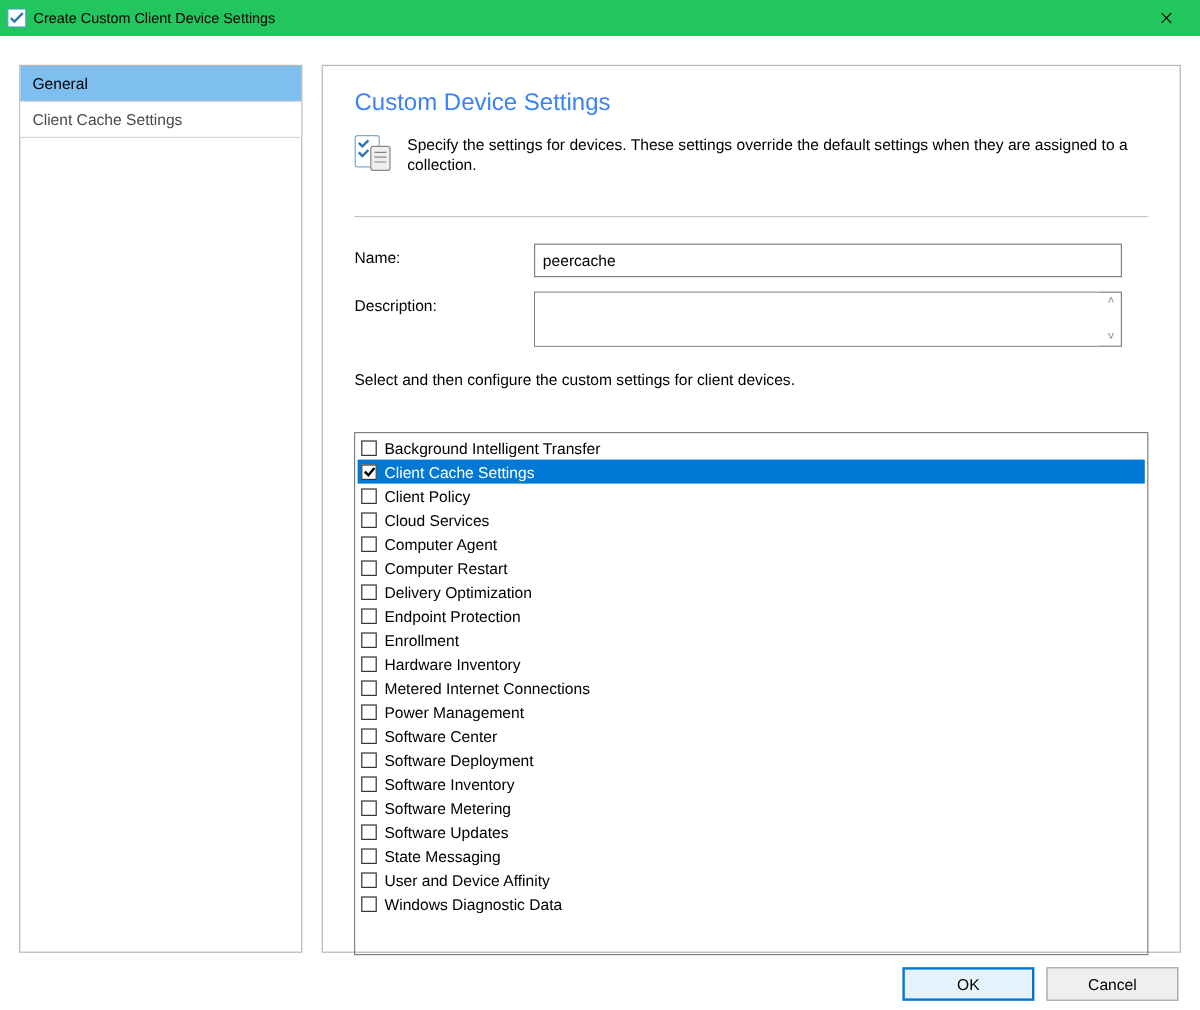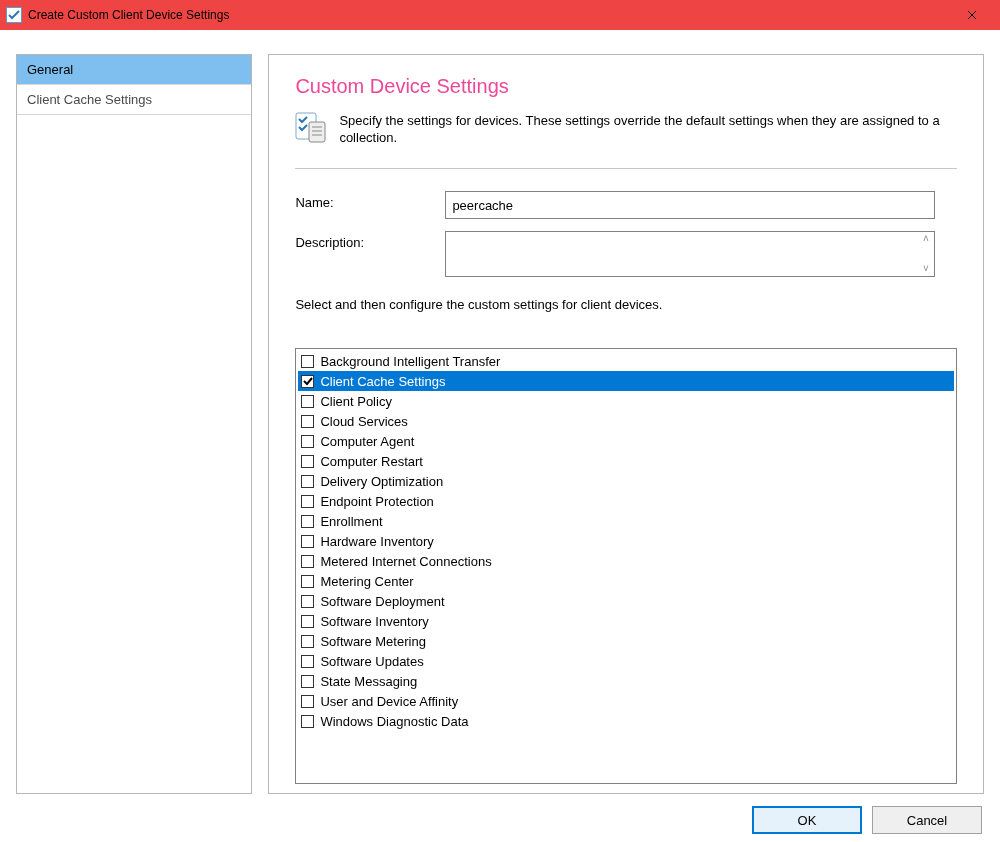--- a/index.html
+++ b/index.html
@@ -11,21 +11,21 @@
     background: #fff;
     color: #000;
     overflow: hidden;
   }
   
   .titlebar {
     height: 30px;
     display: flex;
     align-items: center;
     padding: 0 8px 0 6px;
-    background: #ef4444;
+    background: #22c55e;
   }
   .titlebar .title-icon {
     width: 16px; height: 16px;
     margin-right: 6px;
     flex: 0 0 auto;
   }
   .titlebar .title-text {
     flex: 1 1 auto;
     font-size: 12px;
   }
@@ -63,28 +63,28 @@
   }
   .content {
     flex: 1 1 auto;
     border: 1px solid #b6b6b6;
     background: #fff;
     padding: 20px 26px 16px 26px;
     position: relative;
   }
   .content-title {
     font-size: 20px;
-    color: #ec4899;
+    color: #3b82f6;
     margin-bottom: 14px;
   }
   .intro-row {
     display: flex;
     align-items: flex-start;
     gap: 12px;
-    margin-bottom: 22px;
+    margin-bottom: 34px;
   }
   .intro-icon { width: 32px; height: 32px; flex: 0 0 auto; }
   .intro-text { font-size: 13px; line-height: 17px; color: #000; }
   .hrline {
     border: 0;
     border-top: 1px solid #c7c7c7;
     margin: 0 0 22px 0;
   }
   .field-row {
     display: flex;
@@ -293,21 +293,25 @@
         <div class="setting-row">
           <span class="cb"></span>
           <span class="slabel">Hardware Inventory</span>
         </div>
         <div class="setting-row">
           <span class="cb"></span>
           <span class="slabel">Metered Internet Connections</span>
         </div>
         <div class="setting-row">
           <span class="cb"></span>
-          <span class="slabel">Metering Center</span>
+          <span class="slabel">Power Management</span>
+        </div>
+        <div class="setting-row">
+          <span class="cb"></span>
+          <span class="slabel">Software Center</span>
         </div>
         <div class="setting-row">
           <span class="cb"></span>
           <span class="slabel">Software Deployment</span>
         </div>
         <div class="setting-row">
           <span class="cb"></span>
           <span class="slabel">Software Inventory</span>
         </div>
         <div class="setting-row">

